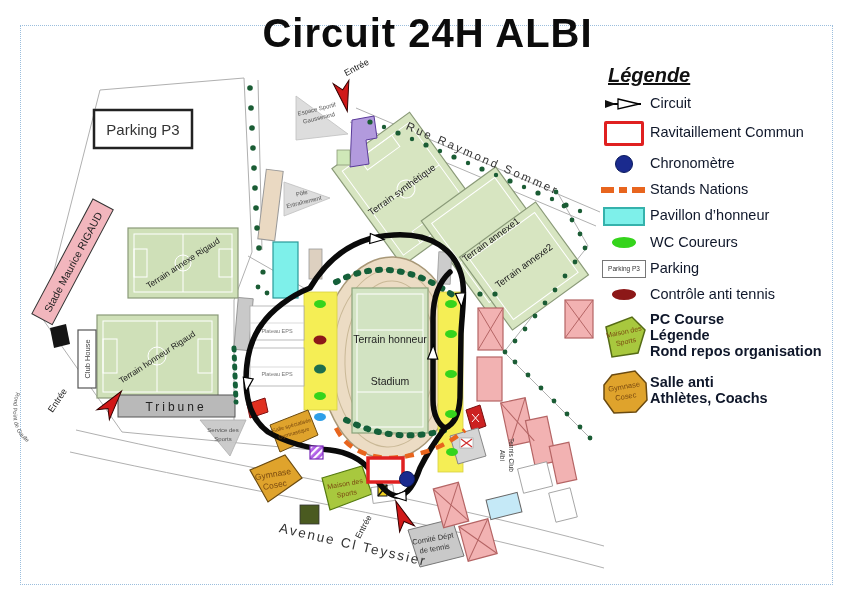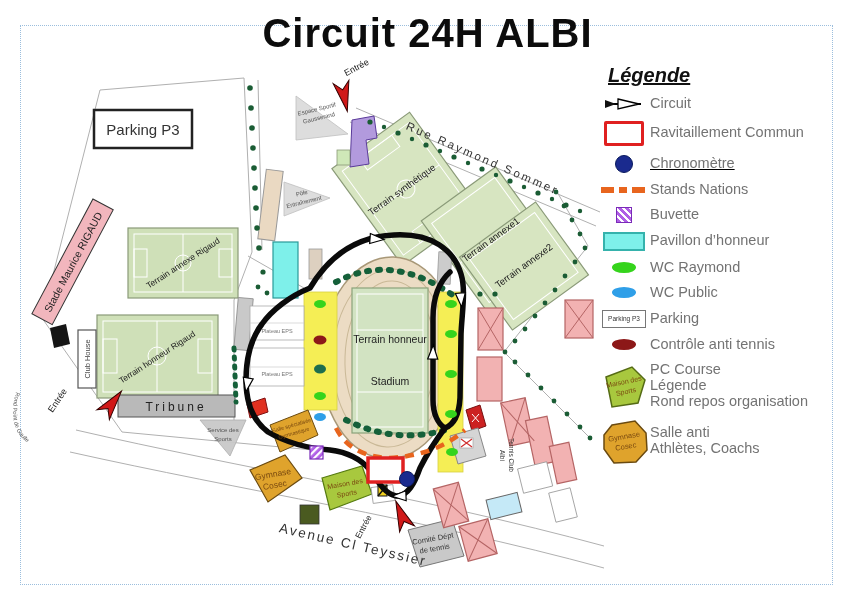--- a/index.html
+++ b/index.html
@@ -6,22 +6,22 @@
   body{width:855px;height:606px;position:relative;background:#fff;font-family:"Liberation Sans","DejaVu Sans",sans-serif;overflow:hidden;}
   .page-border{position:absolute;left:20px;top:25px;width:811px;height:558px;border:1px dotted #9bbedd;pointer-events:none;}
   .title{position:absolute;left:0;top:11px;width:100%;text-align:center;font-size:40px;font-weight:bold;color:#0c0c0c;letter-spacing:1px;}
   .map-svg{position:absolute;left:0;top:0;}
   
   .legend{position:absolute;left:598px;top:64px;width:252px;}
   .lg-title{font-size:20px;font-weight:bold;font-style:italic;text-decoration:underline;color:#111;margin:0 0 9px 10px;}
   .lg-row{display:flex;align-items:center;margin-bottom:9px;}
   .lg-row.tall{align-items:center;margin-top:4px;margin-bottom:6px;}
   .ic{flex:0 0 52px;display:flex;justify-content:center;align-items:center;}
-  .lg-label{font-size:14.5px;color:#737373;line-height:1.1;}
-  .lg-label .ln{display:block;}
+  .lg-label{font-size:14.5px;color:#0f172a;line-height:1.1;}
+  .lg-label .ln{display:block;font-weight:bold;}
   .sw-ravito{width:34px;height:19px;background:#fff;border:3.5px solid #e02020;border-radius:2px;}
   .sw-chrono{width:16px;height:16px;border-radius:50%;background:#1a2a8e;border:1px solid #0a1a5e;}
   .sw-buvette{width:14px;height:14px;border:1.5px solid #7a2ab8;background:repeating-linear-gradient(45deg,#b05fe6 0 3px,#ffffff 3px 5px);}
   .sw-pavillon{width:38px;height:15px;background:#7ef0ea;border:2px solid #35b2ac;}
   .sw-ell{width:24px;height:11px;border-radius:50%;}
   .sw-wcc{background:#35d41c;}
   .sw-wcp{background:#2f9fe8;}
   .sw-ctrl{background:#8c1818;}
   .sw-vest{background:#1d6e4e;}
   .sw-parking{width:42px;height:16px;border:1px solid #777;background:#fff;display:flex;align-items:center;justify-content:center;font-size:6.5px;color:#333;}
@@ -341,65 +341,53 @@
     <span class="lg-label">Circuit</span>
   </div>
 
   <div class="lg-row">
     <span class="ic">
         <span class="sw-ravito"></span>
       </span>
     <span class="lg-label">Ravitaillement Commun</span>
   </div>
 
-  <div class="lg-row" style="margin-top:8px;text-decoration:underline;">
+  <div class="lg-row" style="margin-top:8px;">
     <span class="ic">
         <span class="sw-chrono"></span>
       </span>
     <span class="lg-label">Chronomètre</span>
   </div>
 
   <div class="lg-row">
     <span class="ic">
       <svg width="46" height="8">
           <rect x="0" y="1" width="13" height="6" fill="#e8651e"></rect>
           <rect x="18" y="1" width="8" height="6" fill="#e8651e"></rect>
           <rect x="31" y="1" width="13" height="6" fill="#e8651e"></rect>
         </svg>
     </span>
     <span class="lg-label">Stands Nations</span>
   </div>
 
-  <div class="lg-row">
-    <span class="ic">
-        <span class="sw-buvette"></span>
-      </span>
-    <span class="lg-label">Buvette</span>
-  </div>
 
   <div class="lg-row">
     <span class="ic">
         <span class="sw-pavillon"></span>
       </span>
     <span class="lg-label">Pavillon d’honneur</span>
   </div>
 
   <div class="lg-row">
     <span class="ic">
         <span class="sw-ell sw-wcc"></span>
       </span>
-    <span class="lg-label">WC Raymond</span>
-  </div>
-
-  <div class="lg-row">
-    <span class="ic">
-        <span class="sw-ell sw-wcp"></span>
-      </span>
-    <span class="lg-label">WC Public</span>
-  </div>
+    <span class="lg-label">WC Coureurs</span>
+  </div>
+
 
   <div class="lg-row">
     <span class="ic">
         <span class="sw-parking">Parking P3</span>
       </span>
     <span class="lg-label">Parking</span>
   </div>
 
 
   <div class="lg-row">

